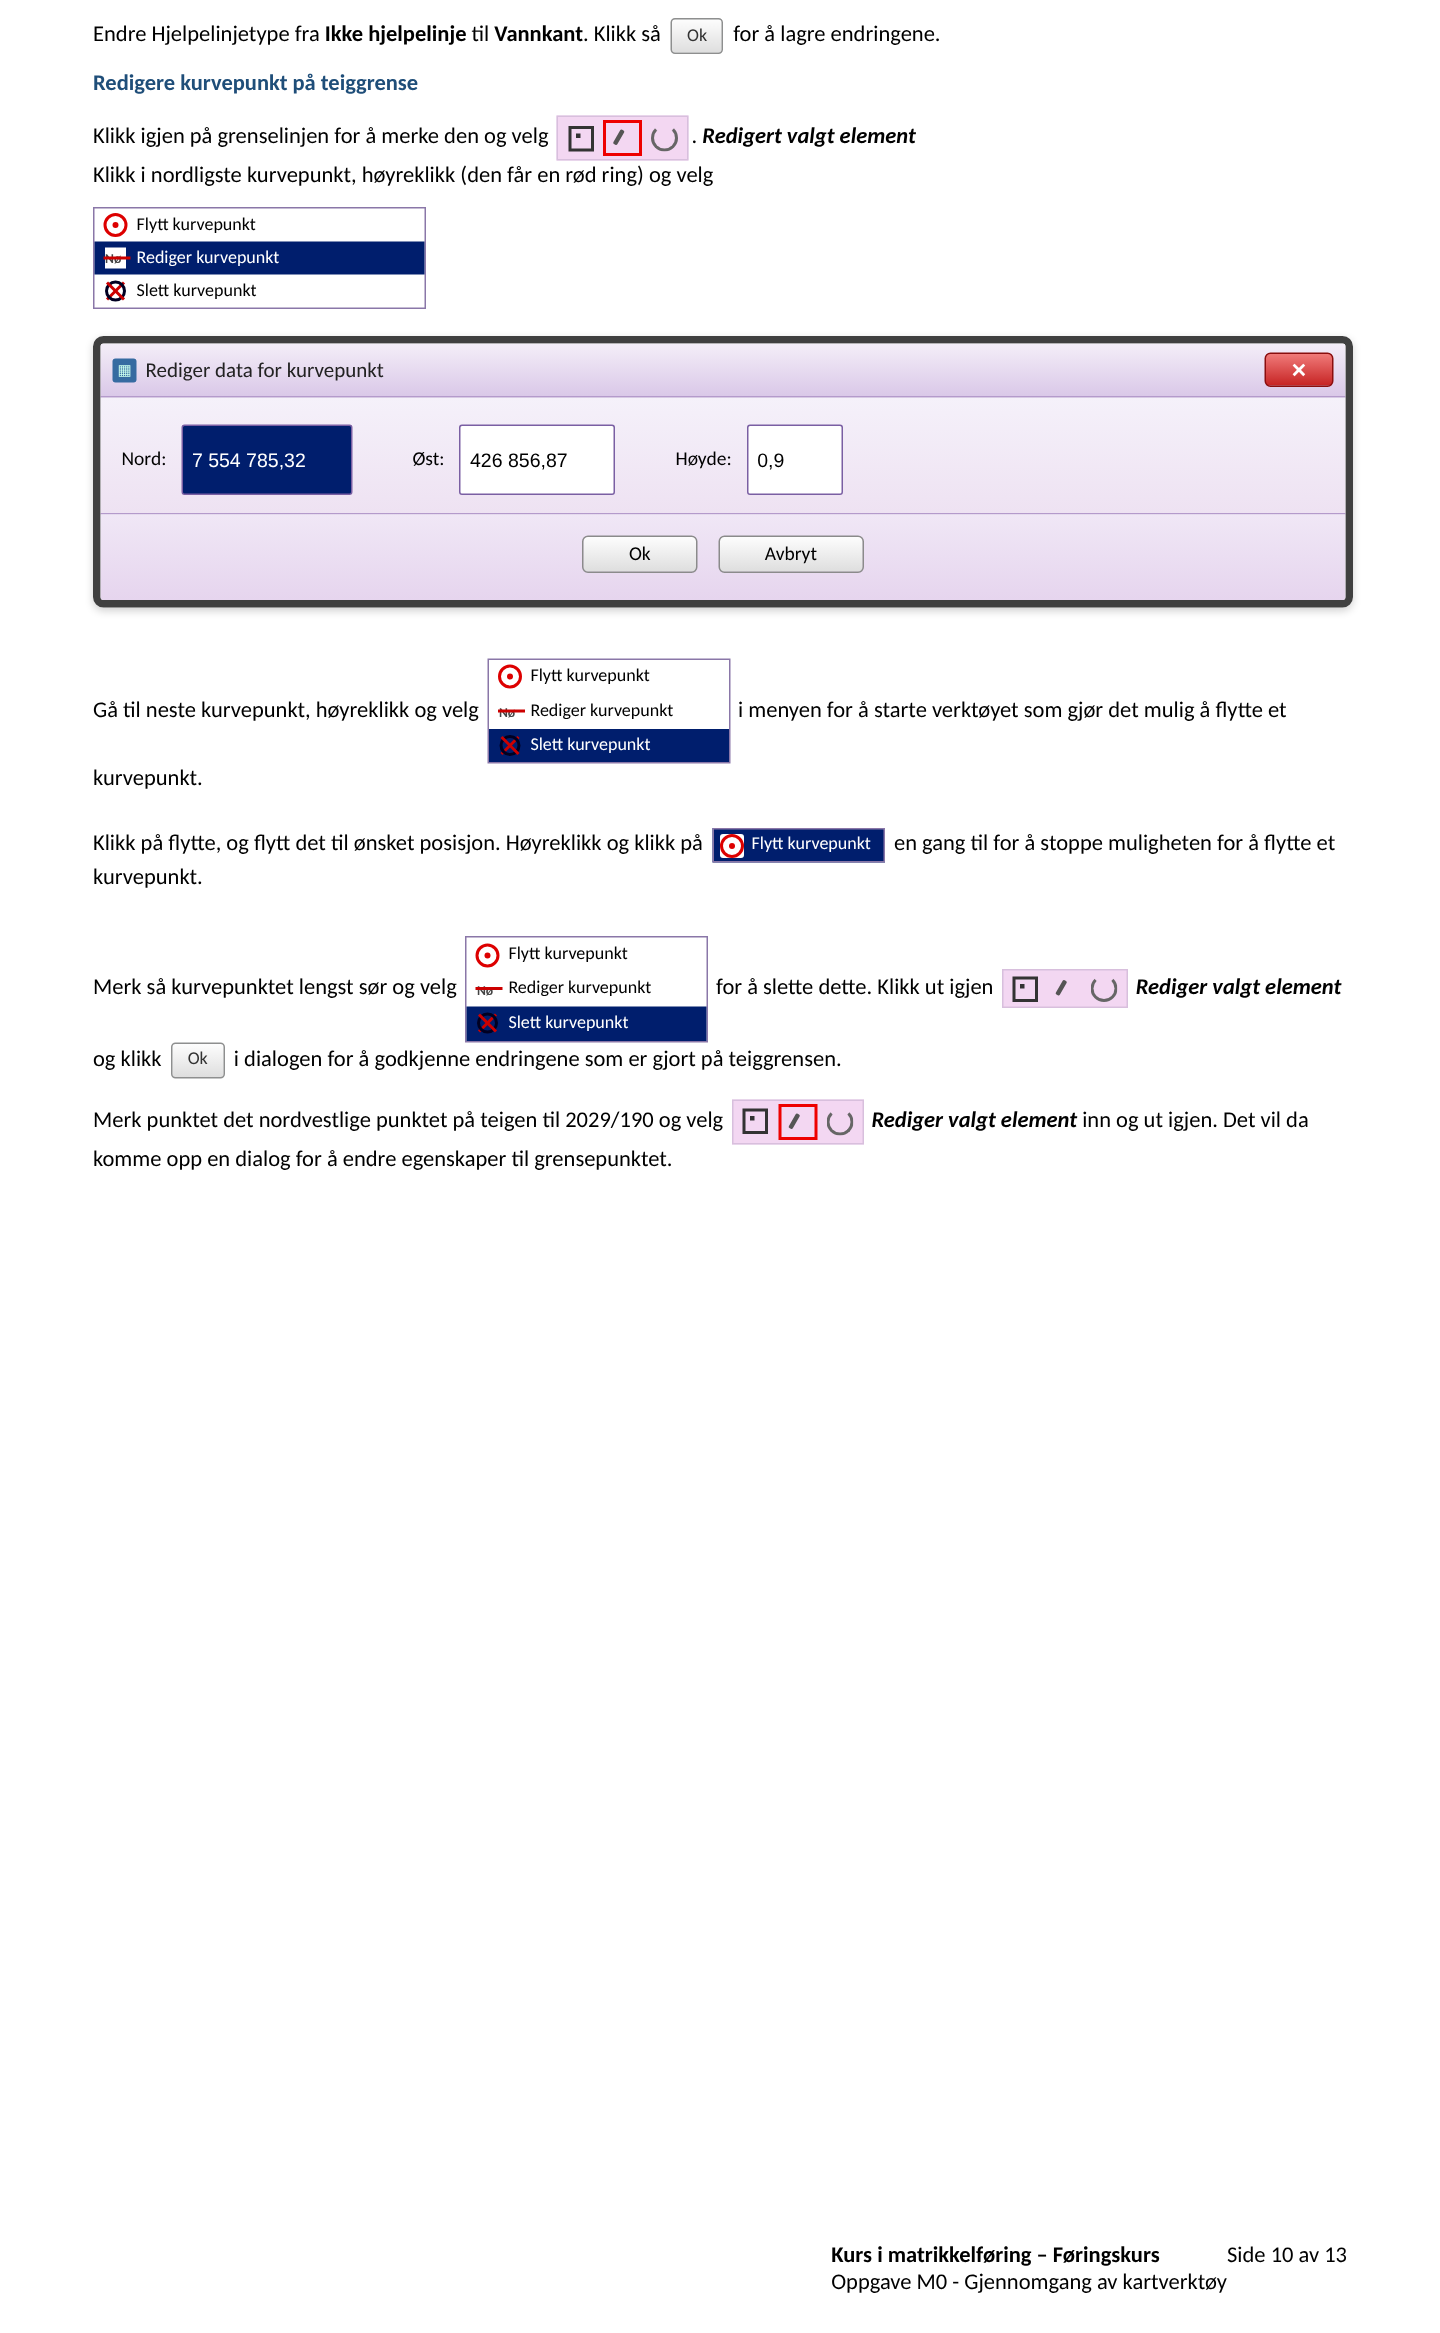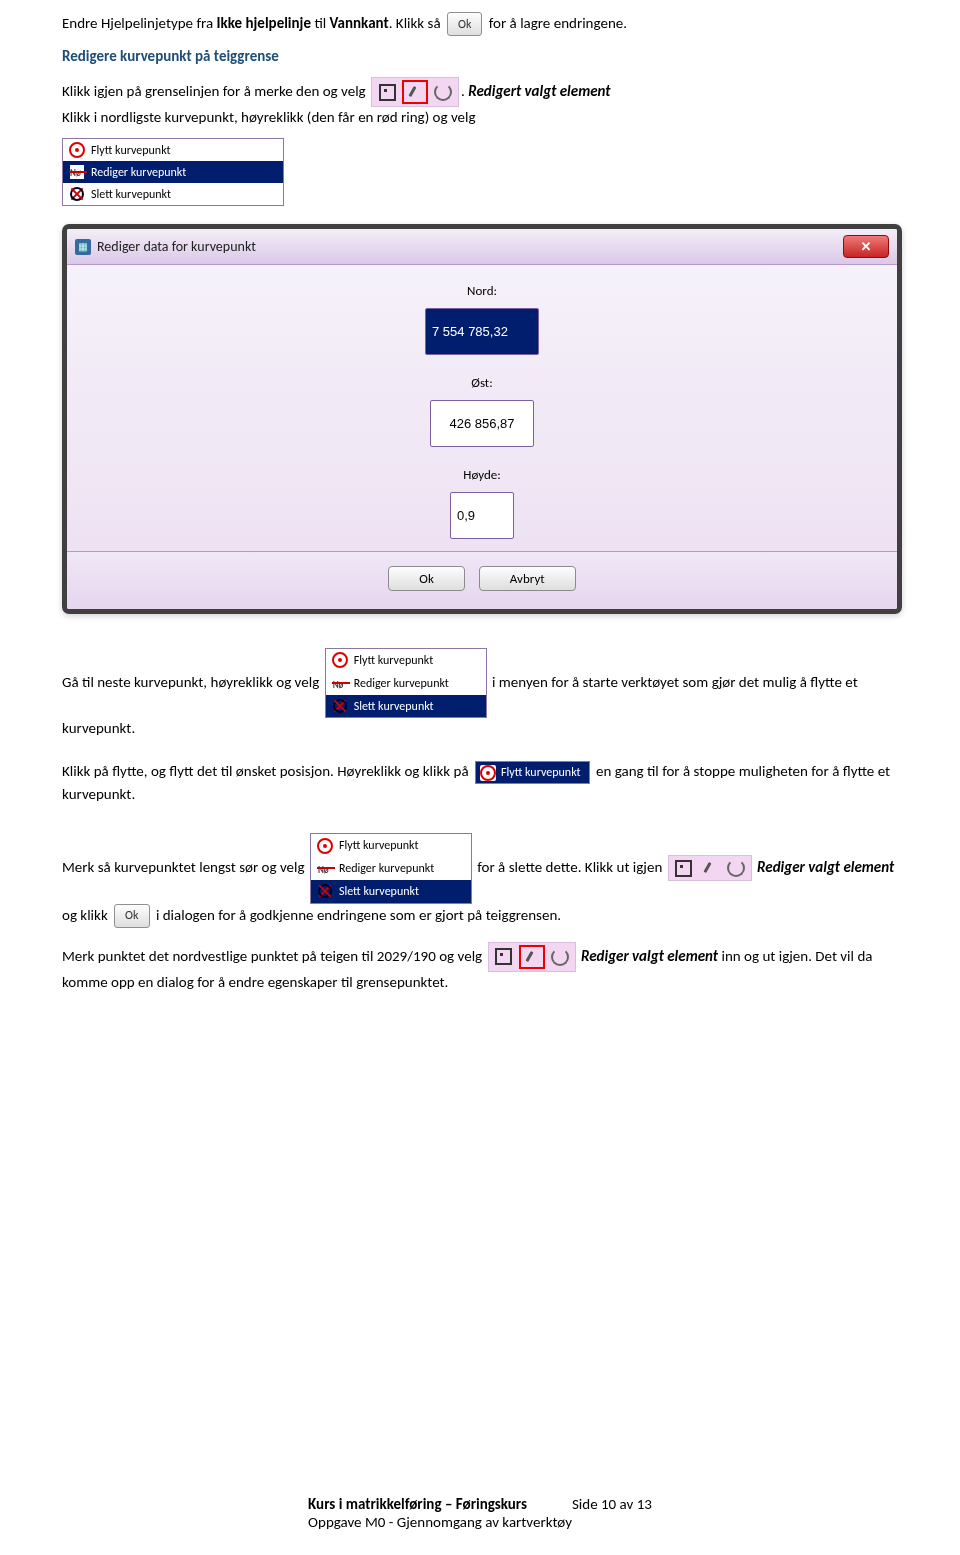--- a/index.html
+++ b/index.html
@@ -166,21 +166,20 @@
   .dlg-body {
     background: linear-gradient(#f5f1fa,#eee2f2);
     padding: 18px 14px 12px 14px;
     border-top: 1px solid #b49acb;
     border-bottom: 1px solid #b49acb;
   }
   .dlg-row {
     display: flex;
     align-items: center;
     gap: 10px;
-    flex-direction: column;
   }
   .dlg-row .lbl { font-size: 13px; }
   .dlg-row input {
     border: 1px solid #7a5fa3;
     background: #fff;
     padding: 15px 6px;
     font-size: 13px;
     border-radius: 2px;
   }
   .dlg-btns {
@@ -213,21 +212,21 @@
   .flytt-chip .ctx-icon { margin-right: 5px; }
   .white-bg { background:#fff; }
 
   .footer {
     position: absolute;
     bottom: 24px;
     left: 0;
     right: 0;
     padding: 0 62px;
     display: flex;
-    justify-content: center;
+    justify-content: flex-end;
     font-size: 15px;
   }
   .footer .left { }
   .footer .bold-line { font-weight: bold; }
 </style>
 </head>
 <body>
 
 <div class="page">
 
@@ -281,21 +280,21 @@
       <span>Rediger data for kurvepunkt</span>
       <span class="spacer"></span>
       <span class="dlg-close">✕</span>
     </div>
     <div class="dlg-body">
       <div class="dlg-row">
         <span class="lbl">Nord:</span>
         <input style="width: 100px; background: rgb(0, 30, 109); color: rgb(255, 255, 255);" value="7 554 785,32">
         <span style="width:20px"></span>
         <span class="lbl">Øst:</span>
-        <input style="width: 90px; text-align: center;" value="426 856,87">
+        <input style="width: 90px;" value="426 856,87">
         <span style="width:20px"></span>
         <span class="lbl">Høyde:</span>
         <input style="width: 50px;" value="0,9">
       </div>
     </div>
     <div class="dlg-btns">
       <span class="btn">Ok</span>
       <span class="btn">Avbryt</span>
     </div>
   </div>

